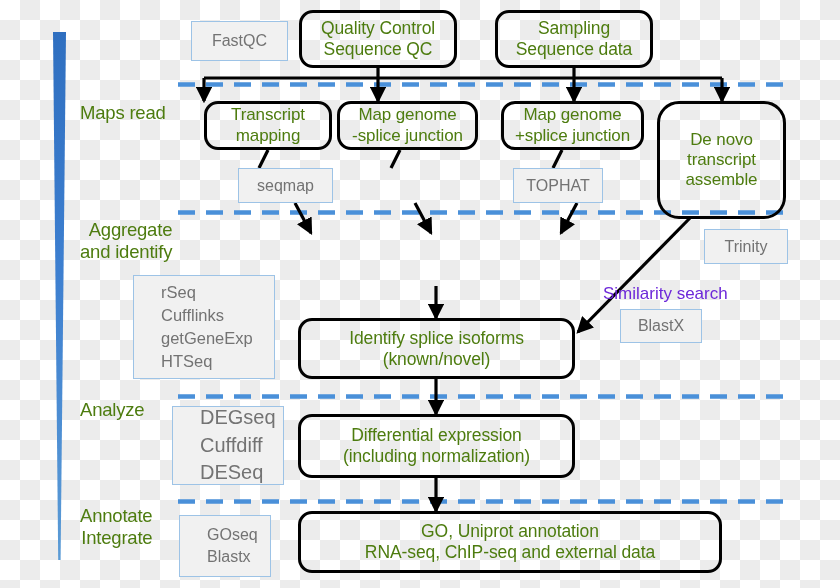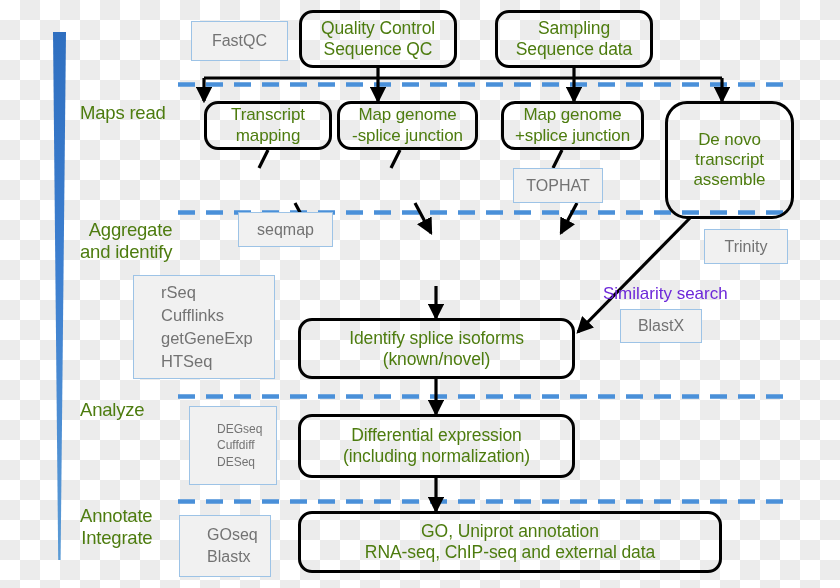--- a/index.html
+++ b/index.html
@@ -159,51 +159,51 @@
 
   <div class="proc" style="left:204px; top:101px; width:128px; height:49px; font-size:17px;">Transcript
 mapping</div>
 
   <div class="proc" style="left:337px; top:101px; width:141px; height:49px; font-size:17px;">Map genome
 -splice junction</div>
 
   <div class="proc" style="left:501px; top:101px; width:143px; height:49px; font-size:17px;">Map genome
 +splice junction</div>
 
-  <div class="proc" style="left:657px; top:101px; width:129px; height:118px; border-radius:22px; font-size:17px;margin-left:8px;">De novo
+  <div class="proc" style="left:657px; top:101px; width:129px; height:118px; border-radius:22px; font-size:17px;">De novo
 transcript
 assemble</div>
 
 
   <div class="proc" style="left:298px; top:318px; width:277px; height:61px;">Identify splice isoforms
 (known/novel)</div>
 
   <div class="proc" style="left:298px; top:414px; width:277px; height:64px;">Differential expression
 (including normalization)</div>
 
   <div class="proc" style="left:298px; top:511px; width:424px; height:62px;">GO, Uniprot annotation
 RNA-seq, ChIP-seq and external data</div>
 
   <div class="tool" style="left:191px; top:21px; width:97px; height:40px;">FastQC</div>
 
-  <div class="tool" style="left:238px; top:168px; width:95px; height:35px;margin-top:44px;">seqmap</div>
+  <div class="tool" style="left:238px; top:168px; width:95px; height:35px;">seqmap</div>
 
 
   <div class="tool" style="left:513px; top:168px; width:90px; height:35px;">TOPHAT</div>
 
   <div class="tool" style="left:704px; top:229px; width:84px; height:35px;">Trinity</div>
 
   <div class="tool" style="left:620px; top:309px; width:82px; height:34px;">BlastX</div>
 
   <div class="tool left-align" style="left:133px; top:275px; width:142px; height:104px; font-size:16.5px; line-height:1.38;">rSeq
 Cufflinks
 getGeneExp
 HTSeq</div>
 
-  <div class="tool left-align" style="left:189px; top:406px; width:88px; height:79px; font-size:12px; line-height:1.38;">DEGseq
+  <div class="tool left-align" style="left:172px; top:406px; width:112px; height:79px; font-size:20px; line-height:1.38;">DEGseq
 Cuffdiff
 DESeq</div>
 
   <div class="tool left-align" style="left:179px; top:515px; width:92px; height:62px; font-size:16px; line-height:1.38;">GOseq
 Blastx</div>
 
   <div class="free-label" style="left:603px; top:284px;">Similarity search</div>
 
 </div>
 

